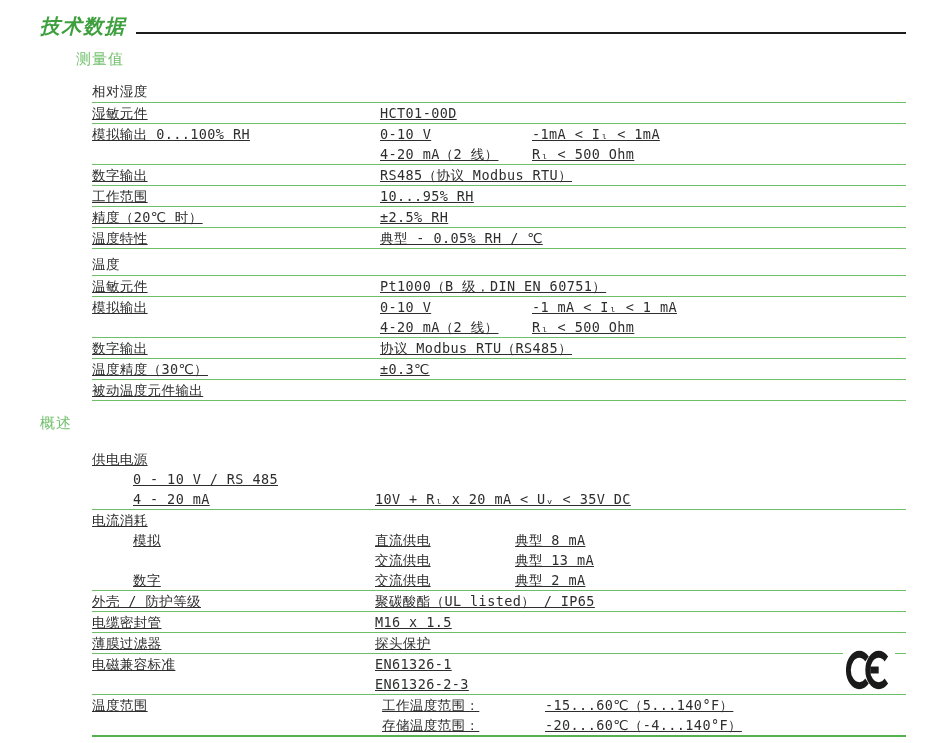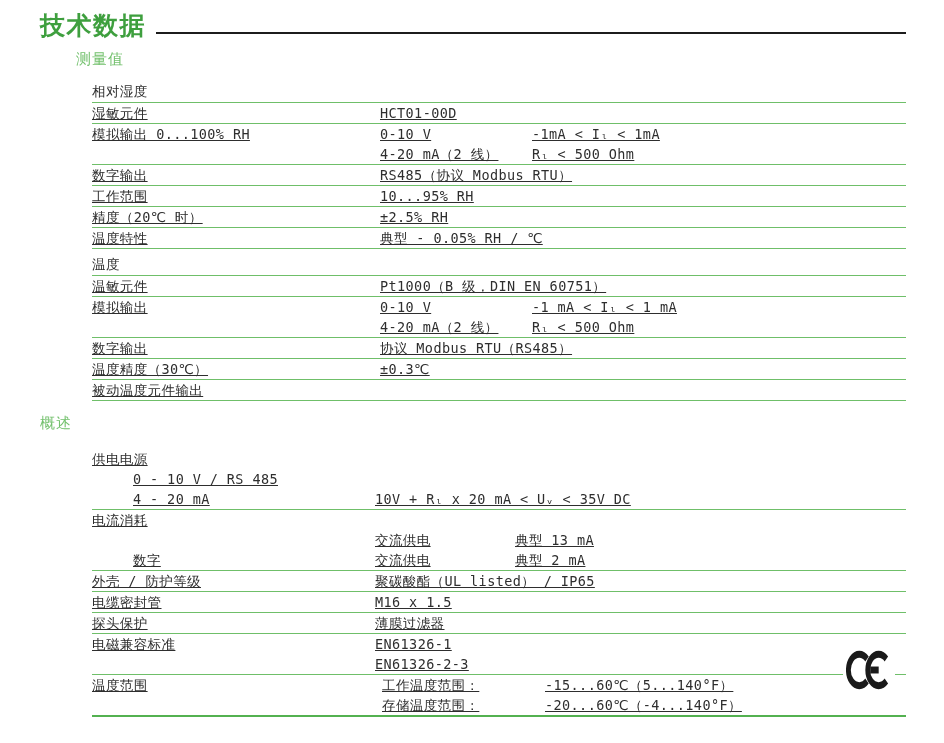--- a/index.html
+++ b/index.html
@@ -11,22 +11,22 @@
     color:#2e2e2e;
     font-size:13.5px;
     letter-spacing:0.4px;
     overflow:hidden;
     box-sizing:border-box;
   }
   .content{padding:14px 38px 0 40px;}
   
   .title-row{display:flex;align-items:flex-end;}
   .page-title{
-    font-size:25px;font-weight:bold;color:#3e9f3e;
-    letter-spacing:1.5px;white-space:nowrap;line-height:24px;
+    font-size:20px;font-weight:bold;color:#3e9f3e;
+    letter-spacing:1.5px;white-space:nowrap;line-height:24px;font-style:italic;
   }
   .title-rule{flex:1;border-bottom:2px solid #1c1c1c;margin-left:10px;margin-bottom:4px;}
   
   .sec-heading{
     font-size:15px;font-weight:normal;color:#72c06c;
     letter-spacing:1px;line-height:18px;margin:0;
   }
   .sec-heading.first{margin-top:12px;margin-left:36px;}
   .sec-heading.second{margin-top:13px;}
   
@@ -180,42 +180,47 @@
           <div class="cell indent">4 - 20 mA</div>
           <div class="cell">10V + Rₗ x 20 mA &lt; Uᵥ &lt; 35V DC</div>
         </div>
       </div>
 
       <div class="group">
         <div class="row nb">
           <div class="cell">电流消耗</div>
         </div>
         <div class="row nb gcur">
+          <div class="cell indent">模拟</div>
+          <div class="cell">直流供电</div>
+          <div class="cell">典型 8 mA</div>
+        </div>
+        <div class="row nb gcur">
           <div class="cell indent"></div>
           <div class="cell">交流供电</div>
           <div class="cell">典型 13 mA</div>
         </div>
         <div class="row nb gcur">
           <div class="cell indent">数字</div>
           <div class="cell">交流供电</div>
           <div class="cell">典型 2 mA</div>
         </div>
       </div>
 
       <div class="row gsup">
         <div class="cell">外壳 / 防护等级</div>
         <div class="cell">聚碳酸酯（UL listed） / IP65</div>
       </div>
       <div class="row gsup">
         <div class="cell">电缆密封管</div>
         <div class="cell">M16 x 1.5</div>
       </div>
       <div class="row gsup">
+        <div class="cell">薄膜过滤器</div>
         <div class="cell">探头保护</div>
-        <div class="cell">薄膜过滤器</div>
       </div>
 
       <div class="row gsup">
         <div class="cell">电磁兼容标准</div>
         <div class="cell">
           <div>EN61326-1</div>
           <div>EN61326-2-3</div>
         </div>
       </div>
 

